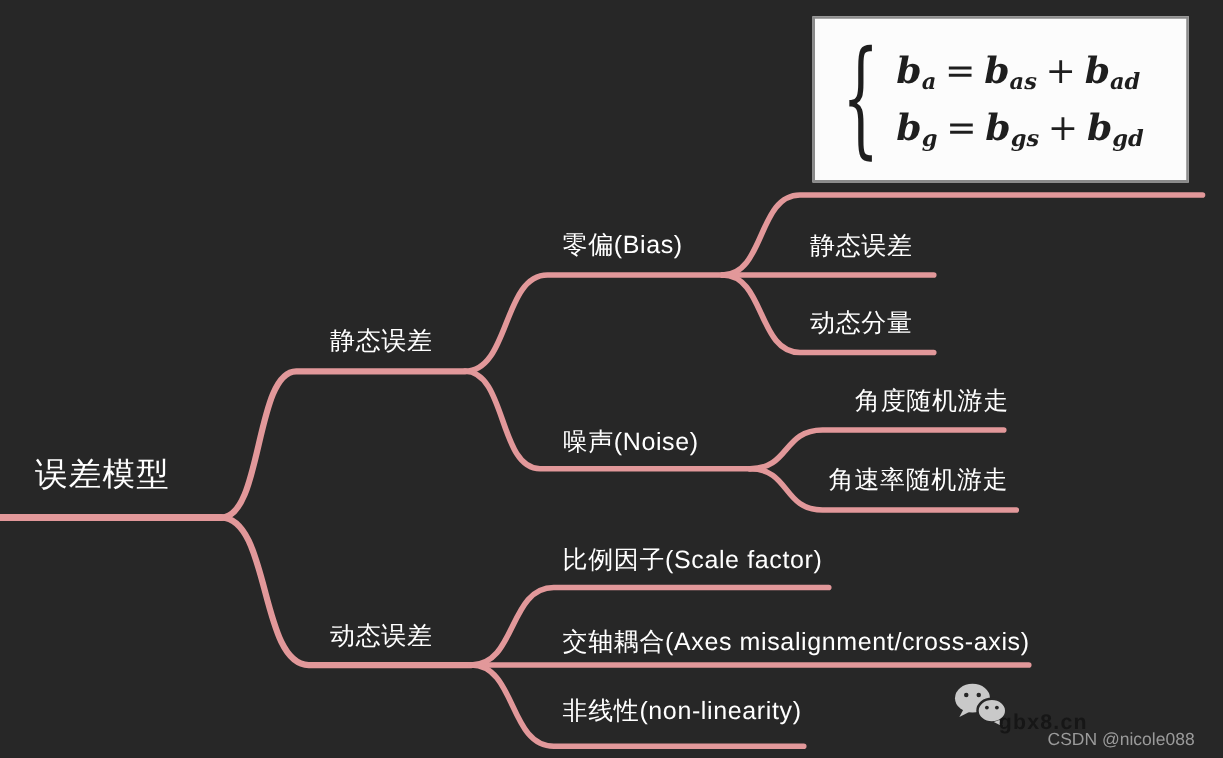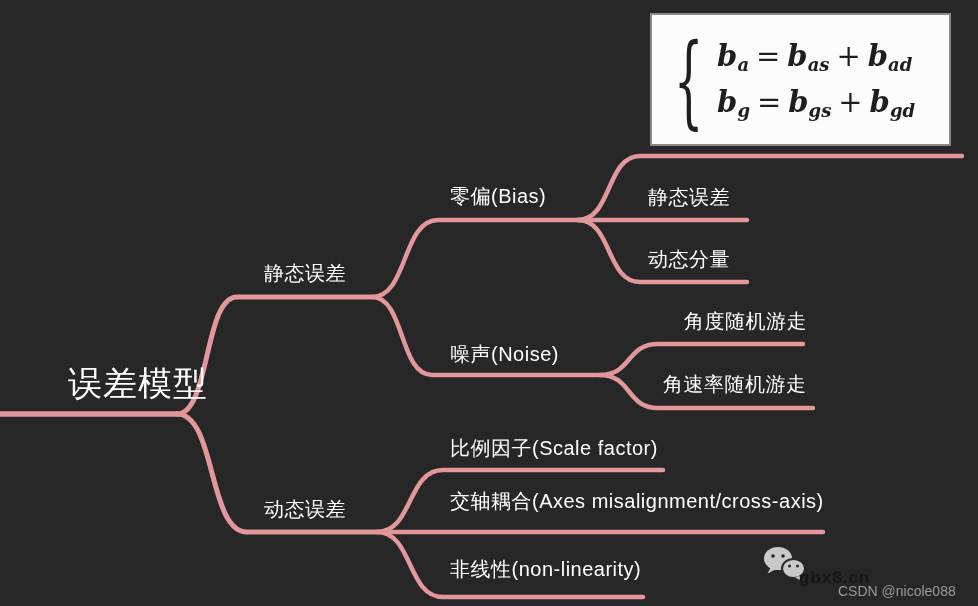--- a/index.html
+++ b/index.html
@@ -37,23 +37,22 @@
   }
   .node-label {
     position: absolute;
     color: var(--text);
     font-size: 20px;
     line-height: 1;
     white-space: nowrap;
     letter-spacing: 0.5px;
   }
   .root-label {
-    font-size: 34px;
+    font-size: 26px;
     letter-spacing: 1px;
-    margin-left: 40px;
   }
   .formula-box {
     position: absolute;
     left: 650px; top: 13px;
     width: 301px; height: 133px;
     background: var(--formula-bg);
     border: 2px solid #8a8a8a;
     display: flex;
     align-items: center;
     padding-left: 20px;
@@ -175,21 +174,21 @@
   <div class="node-label" style="left:648px; top:187px;">静态误差</div>
 
   <div class="node-label" style="left:648px; top:249px;">动态分量</div>
 
   <div class="node-label" style="left:663px; top:311px;margin-left:21px;">角度随机游走</div>
 
   <div class="node-label" style="left:663px; top:374px;text-align:center;">角速率随机游走</div>
 
   <div class="node-label" style="left:450px; top:438px;">比例因子(Scale factor)</div>
 
-  <div class="node-label" style="left:450px; top:491px;">交轴耦合(Axes misalignment/cross-axis)</div>
+  <div class="node-label" style="left:450px; top:504px;">交轴耦合(Axes misalignment/cross-axis)</div>
 
   <div class="node-label" style="left:450px; top:559px;">非线性(non-linearity)</div>
 
   <div class="formula-box">
     <span class="formula-brace">{</span>
     <div class="formula-lines">
       <div class="formula-line">
         <span class="fvar">b</span><sub>a</sub><span class="fop">=</span><span class="fvar">b</span><sub>as</sub><span class="fop">+</span><span class="fvar">b</span><sub>ad</sub>
       </div>
       <div class="formula-line">

